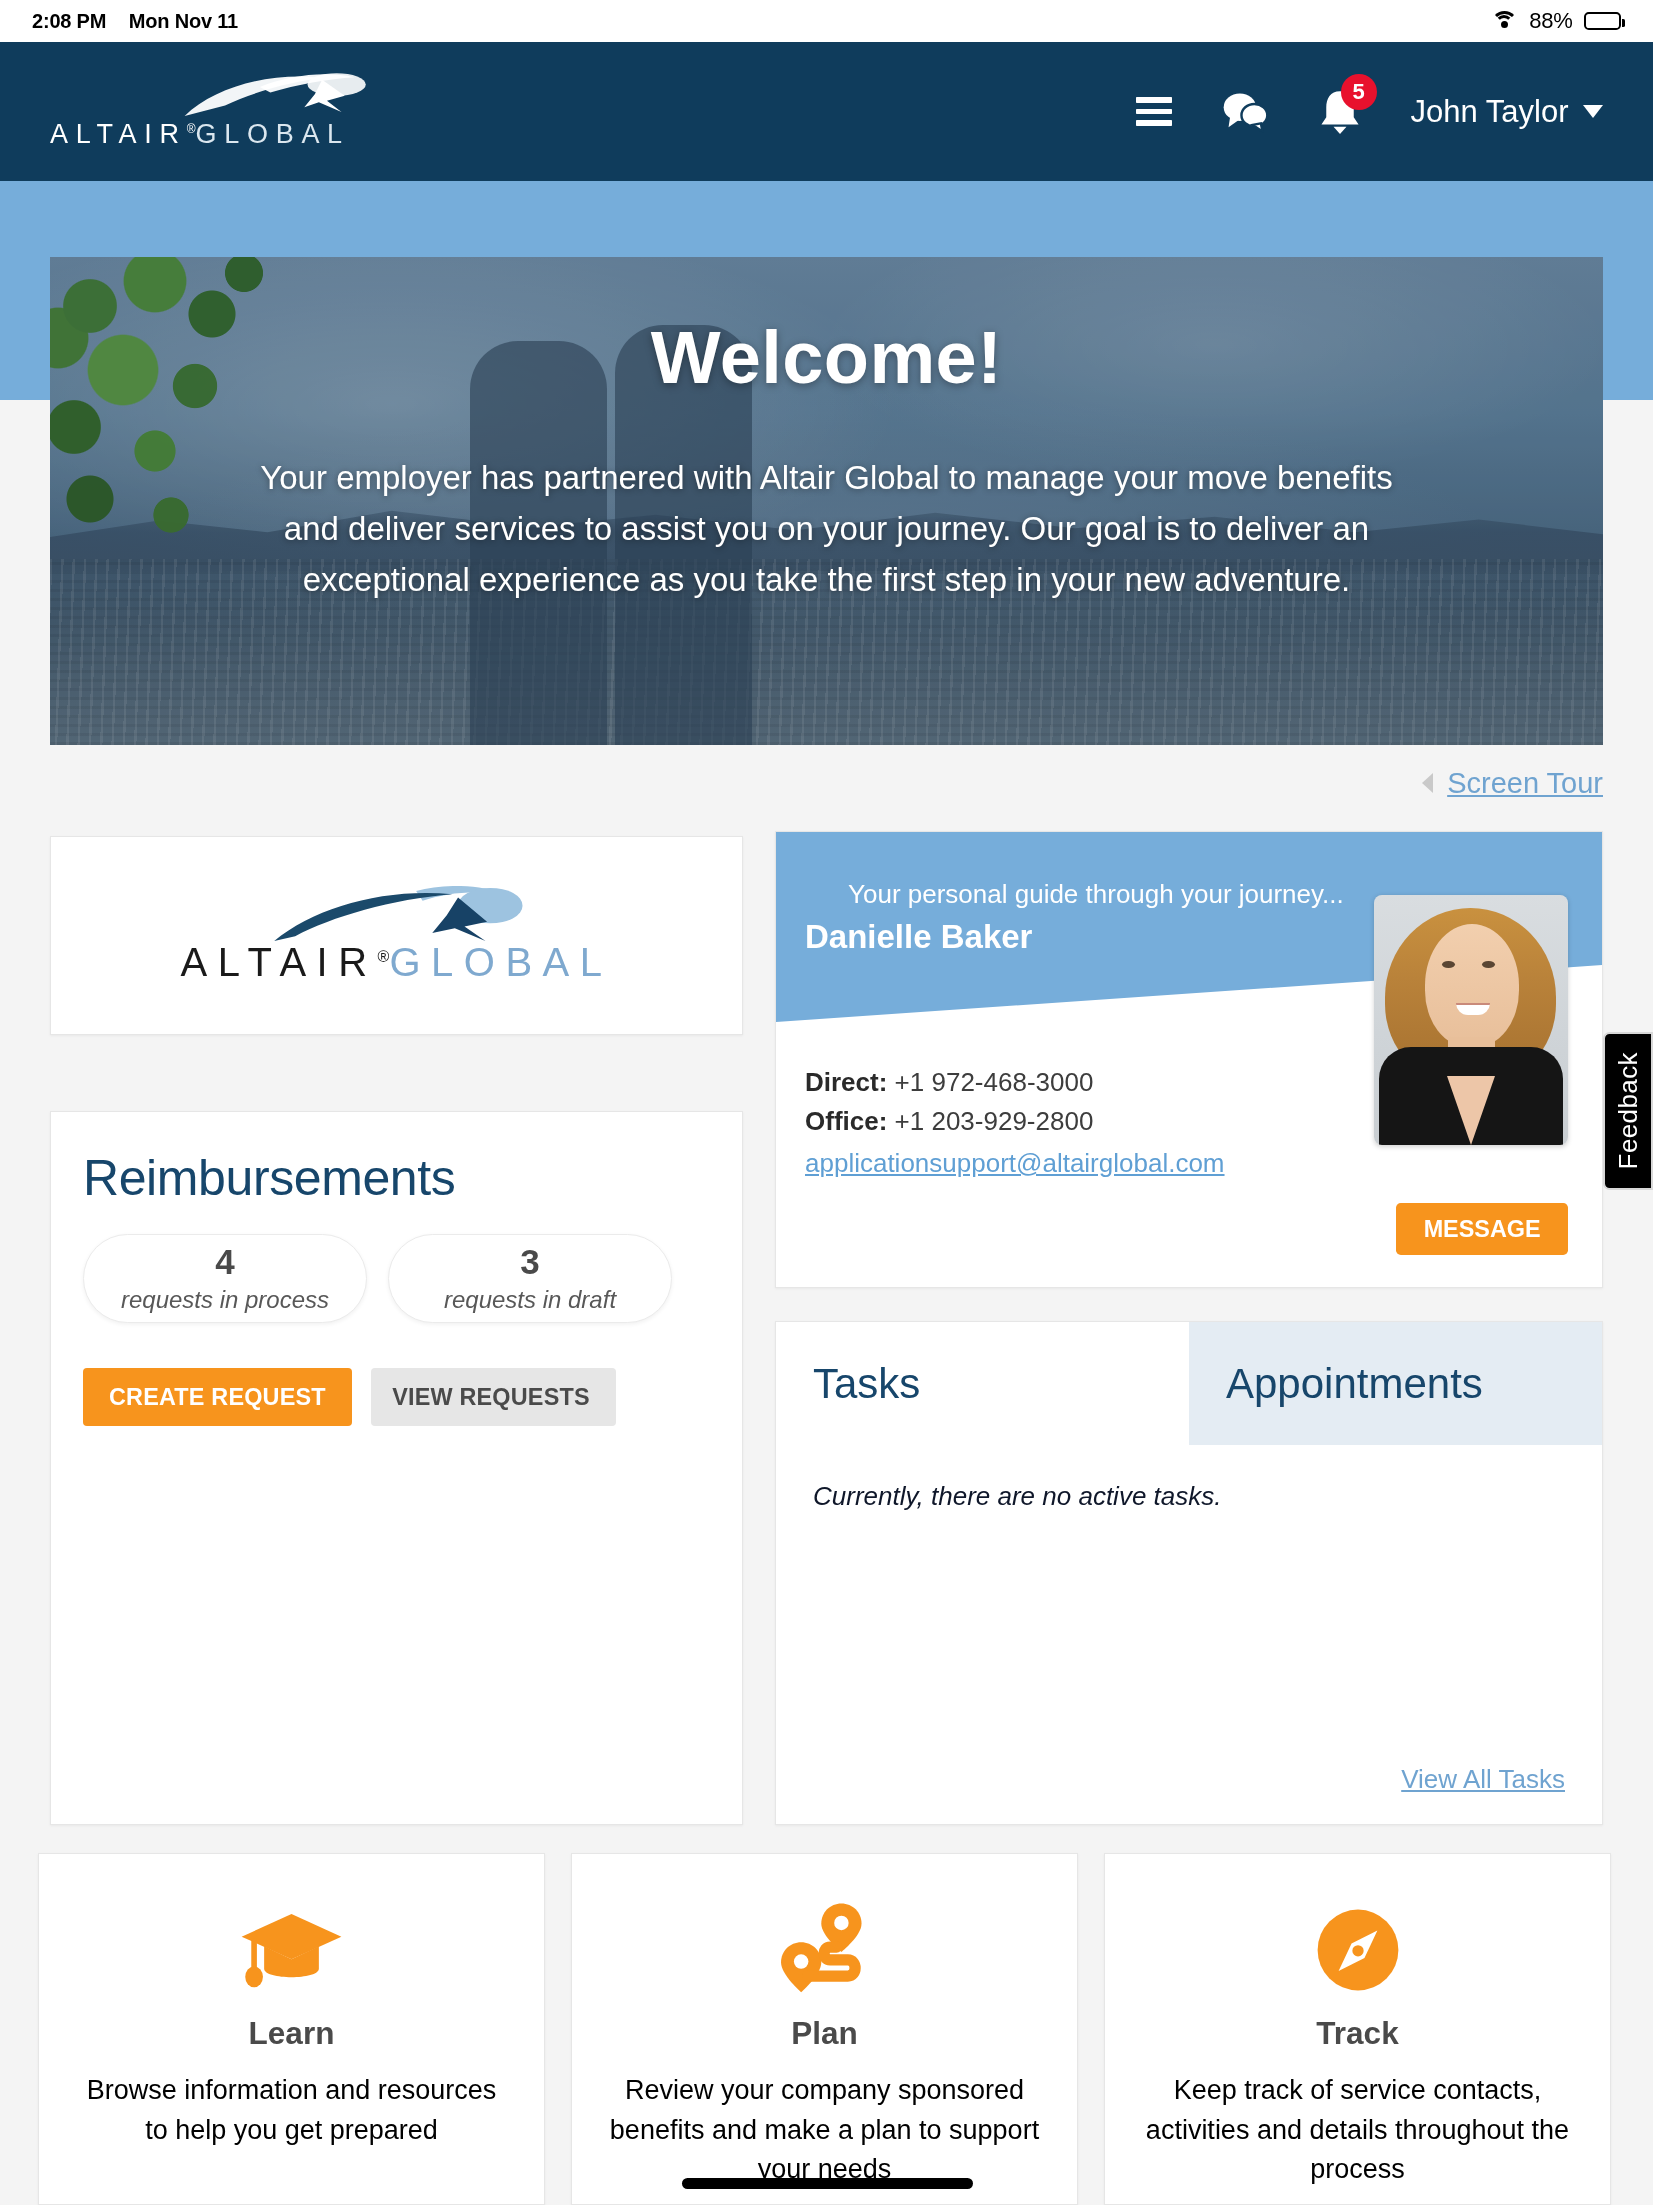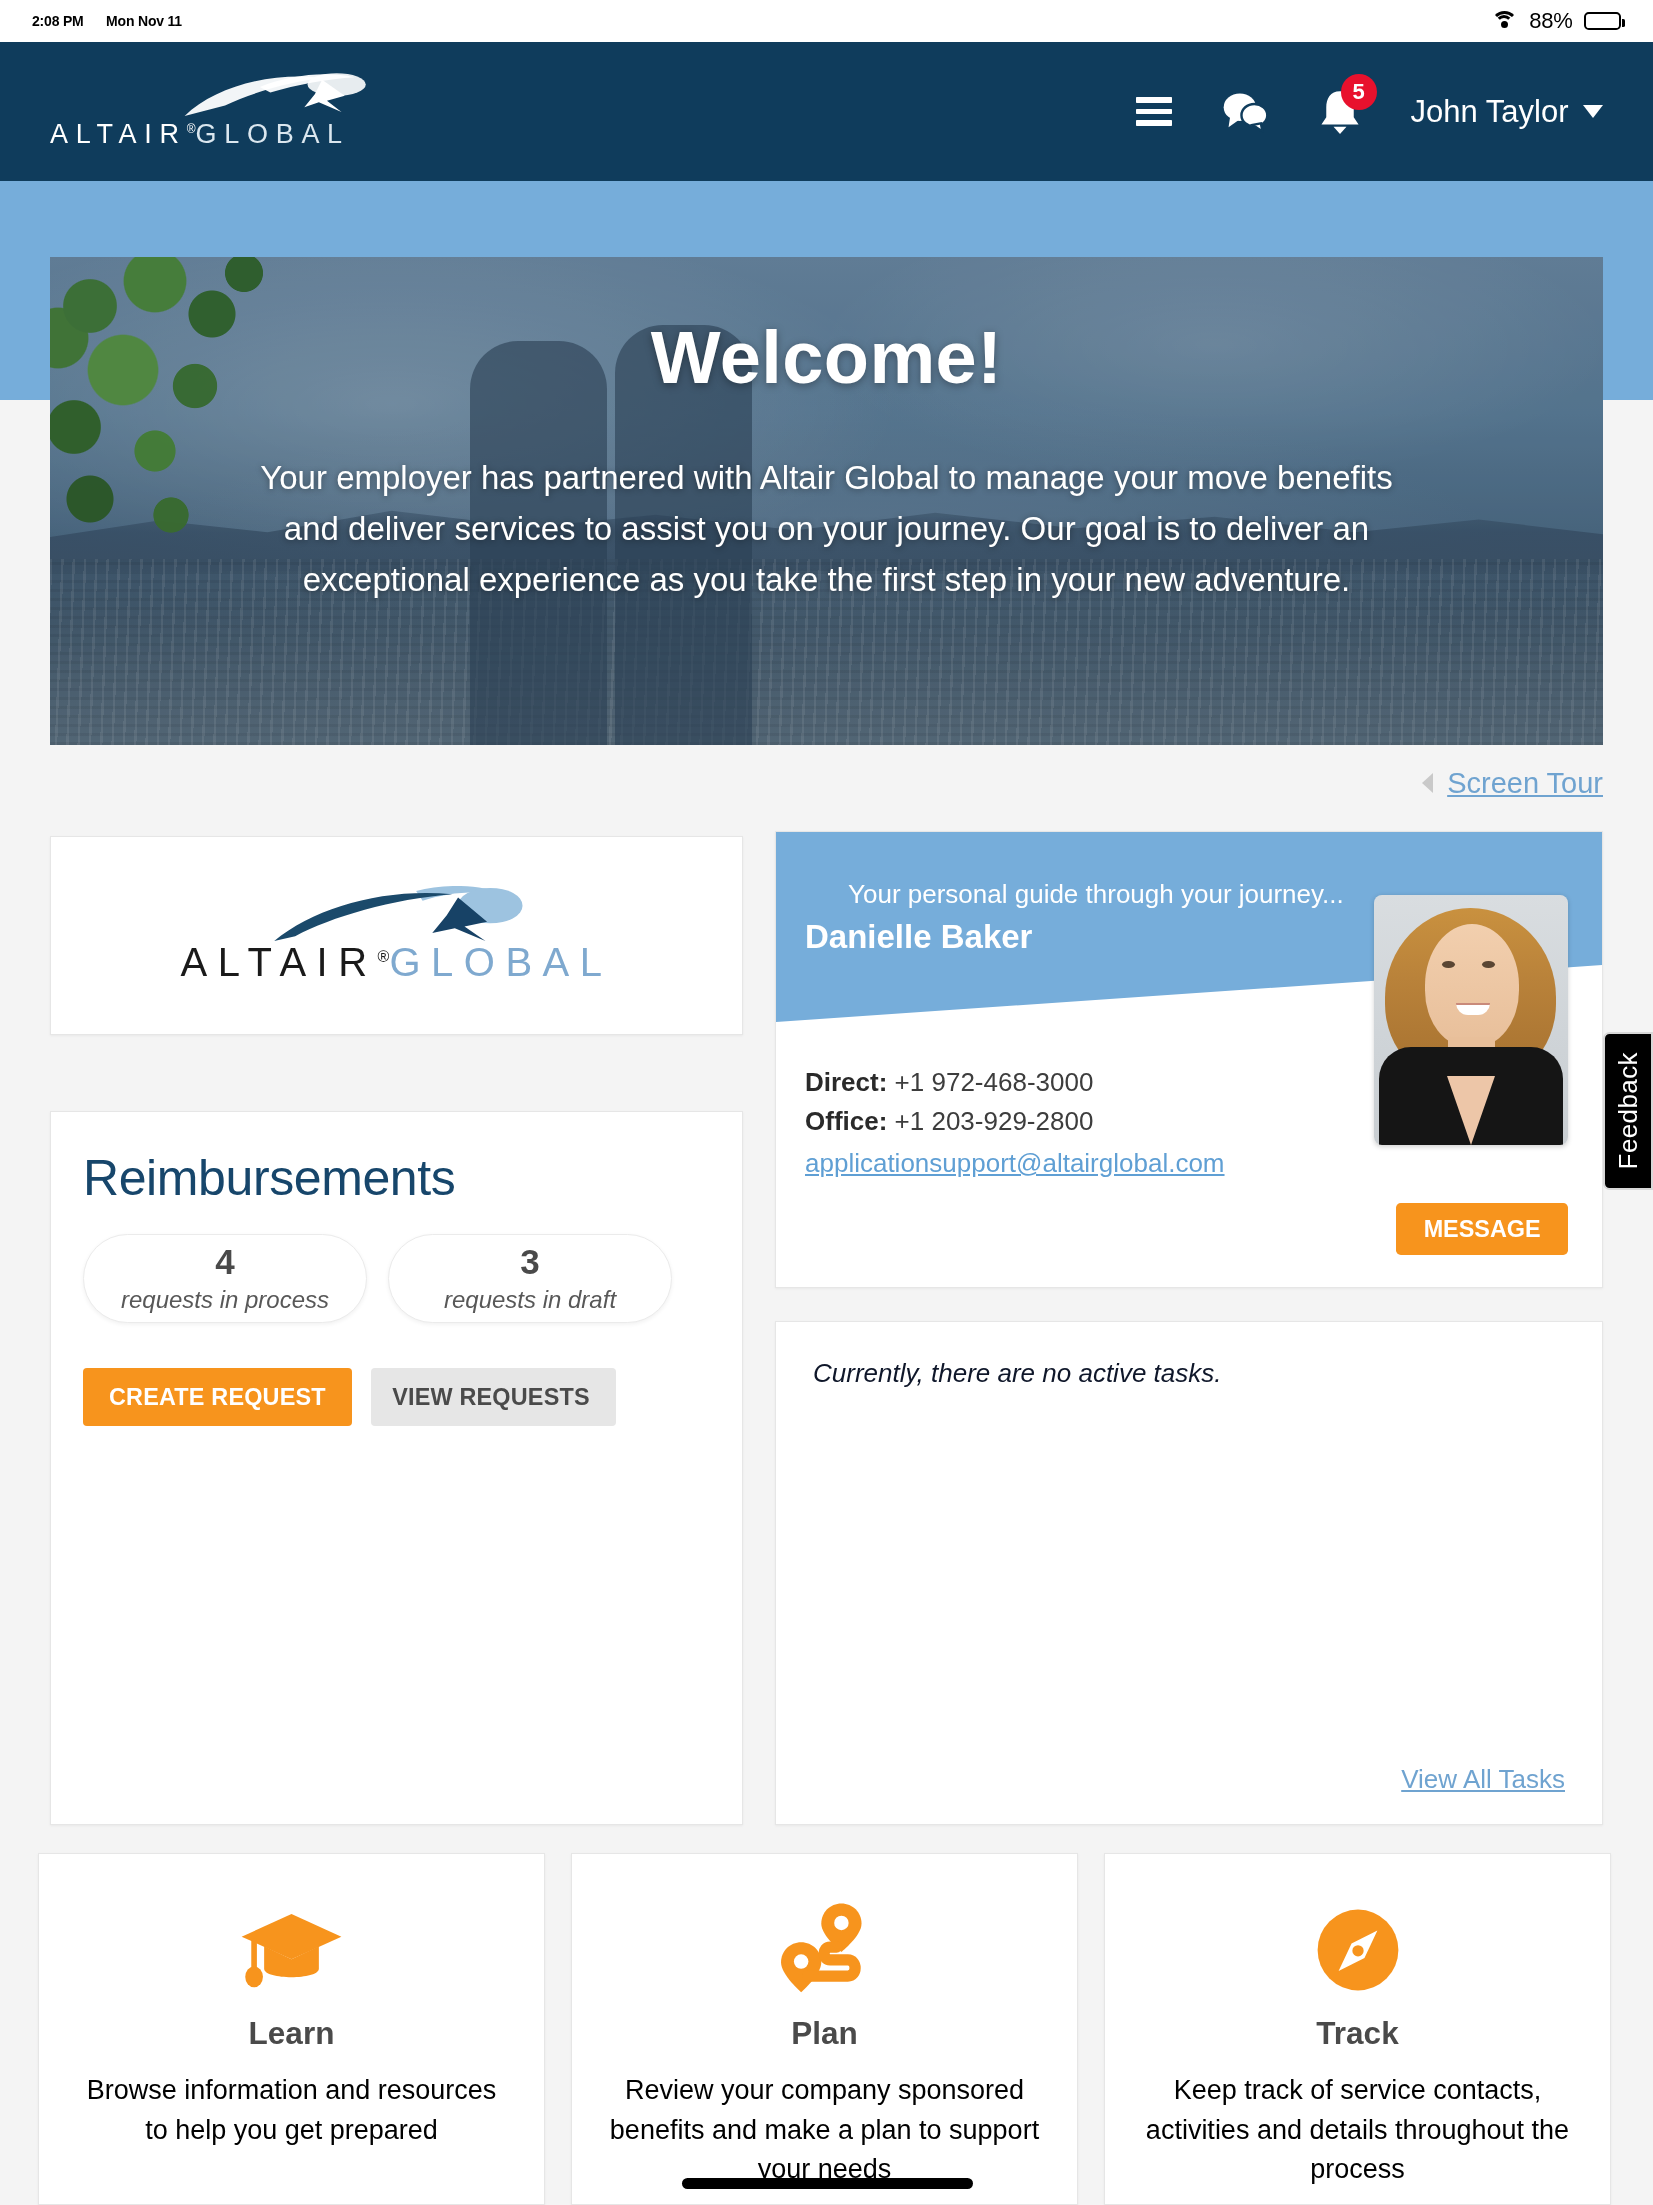--- a/index.html
+++ b/index.html
@@ -10,21 +10,21 @@
     overflow: hidden;
   }
   .screen { position: relative; width: 1653px; height: 2205px; background: #f4f4f4; }
 
   
   .statusbar {
     position: absolute; top: 0; left: 0; width: 1653px; height: 42px;
     background: #ffffff; display: flex; align-items: center;
     padding: 0 32px; z-index: 40;
   }
-  .sb-left { display: flex; align-items: center; gap: 22.6px; font-size: 14px; font-weight: 600; color: #000; letter-spacing: -0.2px; }
+  .sb-left { display: flex; align-items: center; gap: 22.6px; font-size: 20px; font-weight: 600; color: #000; letter-spacing: -0.2px; }
   .sb-right { margin-left: auto; display: flex; align-items: center; gap: 11.3px; }
   .sb-pct { font-size: 22px; font-weight: 500; color: #000; letter-spacing: -0.2px; }
   .wifi { width: 27.4px; height: 21px; position: relative; }
   .wifi i { position:absolute; left:50%; border: 3.2px solid #000; border-bottom-color: transparent;
             border-left-color: transparent; border-right-color: transparent; border-radius: 50%; }
   .wifi i:nth-child(1){ width:27.4px;height:27.4px; margin-left:-13.7px; top:0; }
   .wifi i:nth-child(2){ width:18px;height:18px; margin-left:-9px; top:4.8px; }
   .wifi i:nth-child(3){ width:7.3px;height:7.3px; margin-left:-3.6px; top:10.5px; border-bottom-color:#000; border-left-color:#000; border-right-color:#000; background:#000; border-radius:50%; }
   .batt { width: 37px; height: 18.6px; border: 2px solid #000; border-radius: 4.8px; position: relative; padding: 2px; }
   .batt::after { content:""; position:absolute; right:-5.7px; top:5.7px; width:3.2px; height:7.3px; background:#000; border-radius:0 1.6px 1.6px 0; }
@@ -339,20 +339,24 @@
       <div>
         <b>Office:</b>
         <span>+1 203-929-2800</span>
       </div>
       <a class="guide-email">applicationsupport@altairglobal.com</a>
     </div>
     <div class="msg-btn">MESSAGE</div>
   </div>
 
   <div class="card tasks-card">
+    <div class="tabs">
+      <div class="tab active">Tasks</div>
+      <div class="tab inactive">Appointments</div>
+    </div>
     <div class="tasks-body">
       <div class="tasks-empty">Currently, there are no active tasks.</div>
     </div>
     <div class="viewall">View All Tasks</div>
   </div>
 
   <div class="tri">
 
     <div class="tri-card">
       <div class="tri-icon">

